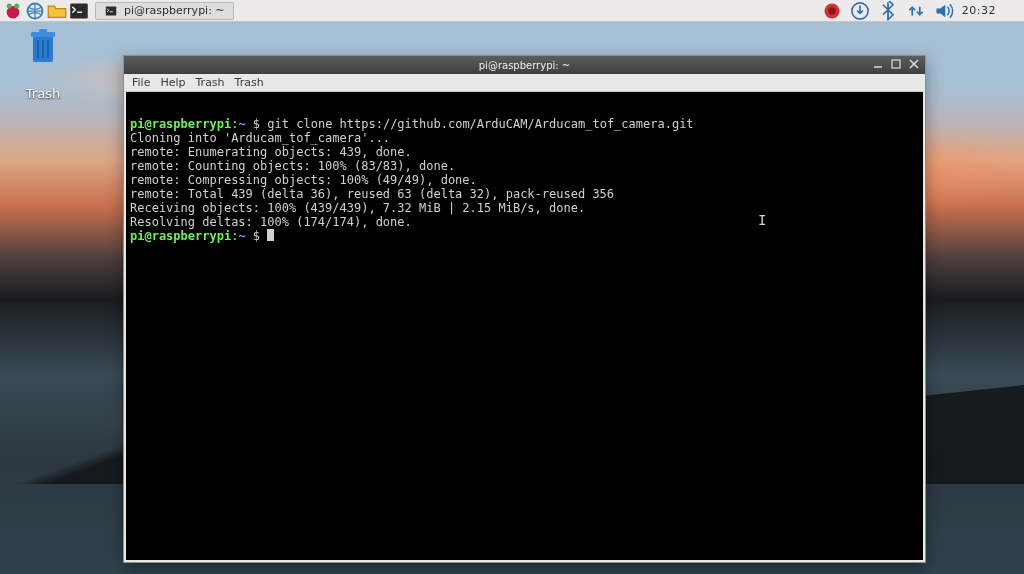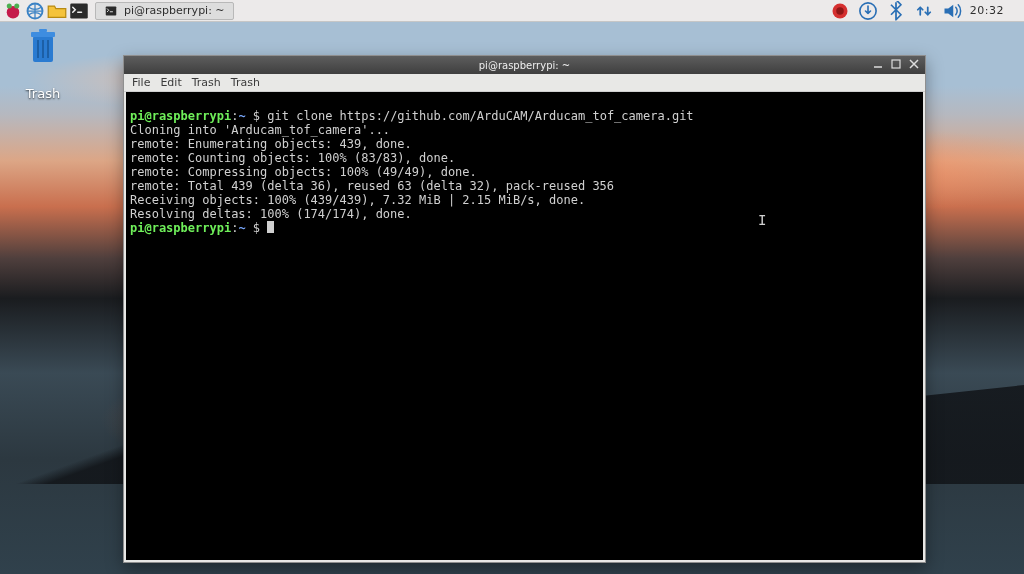--- a/index.html
+++ b/index.html
@@ -43,21 +43,21 @@
 
 
 .panel {
   position: absolute; left: 0; right: 0; top: 0; height: 22px;
   background: #eceaea;
   border-bottom: 1px solid #c6c6c6;
   display: flex; align-items: center;
   font-size: 11px; color: #2f2f2f;
 }
 .panel .left { display: flex; align-items: center; gap: 2px; padding-left: 3px; }
-.panel .right { margin-left: auto; display: flex; align-items: center; gap: 8px; padding-right: 20px; }
+.panel .right { margin-left: auto; display: flex; align-items: center; gap: 8px; padding-right: 28px; }
 .panel .pbtn {
   width: 20px; height: 18px; display: flex; align-items: center; justify-content: center;
   border-radius: 2px;
 }
 .task-item {
   display: flex; align-items: center; gap: 6px;
   height: 18px; padding: 0 8px; margin-left: 4px;
   background: #ddd; border: 1px solid #b8b8b8; border-radius: 2px;
   font-size: 11px;
 }
@@ -96,21 +96,21 @@
   display: flex; align-items: center; gap: 10px; padding: 2px 8px;
   font-size: 11px; color: #3b3b3b;
 }
 .menubar span { cursor: default; }
 
 .term {
   position: absolute; left: 2px; right: 2px; top: 36px; bottom: 2px;
   background: #000; color: #d0d0d0;
   font-family: "DejaVu Sans Mono", Menlo, monospace;
   font-size: 12px; line-height: 14px;
-  padding: 3px 4px; white-space: pre-wrap;
+  padding: 11px 4px; white-space: pre-wrap;
 }
 .prompt .user { color: #6fef5a; font-weight: bold; }
 .prompt .path { color: #7aa9ff; font-weight: bold; }
 .prompt .sep  { color: #d0d0d0; }
 .cursor {
   display: inline-block; width: 7px; height: 12px;
   background: #d0d0d0; vertical-align: -1px;
   animation: blink 1s steps(1) infinite;
 }
 @keyframes blink { 50% { opacity: 0; } }
@@ -221,21 +221,21 @@
       </div>
       <div class="tb-btn">
         <svg viewBox="0 0 12 12">
             <path d="M2 2l8 8M10 2l-8 8" stroke="#ddd" stroke-width="1.5"></path>
           </svg>
       </div>
     </div>
   </div>
   <div class="menubar">
     <span>File</span>
-    <span>Edit</span>
+    <span>Help</span>
     <span>Trash</span>
     <span>Trash</span>
   </div>
   <div class="term">
 <span class="prompt"><span class="user">pi@raspberrypi</span><span class="sep">:</span><span class="path">~</span> <span class="sep">$</span></span> <span>git clone https://github.com/ArduCAM/Arducam_tof_camera.git</span>
 <span>Cloning into 'Arducam_tof_camera'...</span>
 <span>remote: Enumerating objects: 439, done.</span>
 <span>remote: Counting objects: 100% (83/83), done.</span>
 <span>remote: Compressing objects: 100% (49/49), done.</span>
 <span>remote: Total 439 (delta 36), reused 63 (delta 32), pack-reused 356</span>

